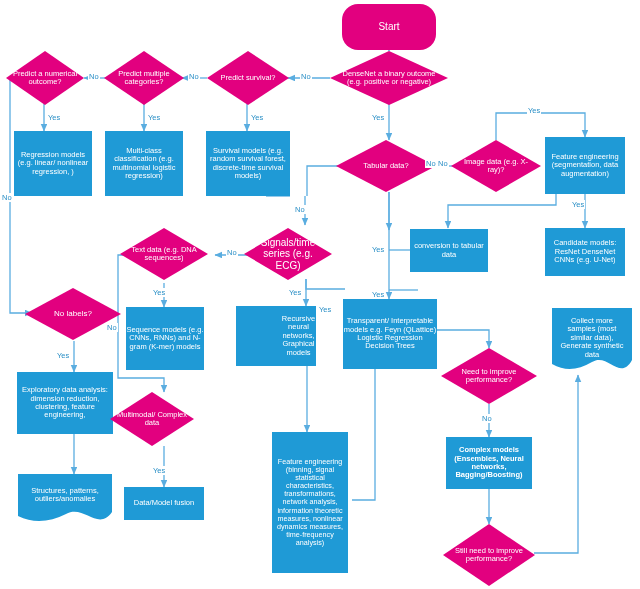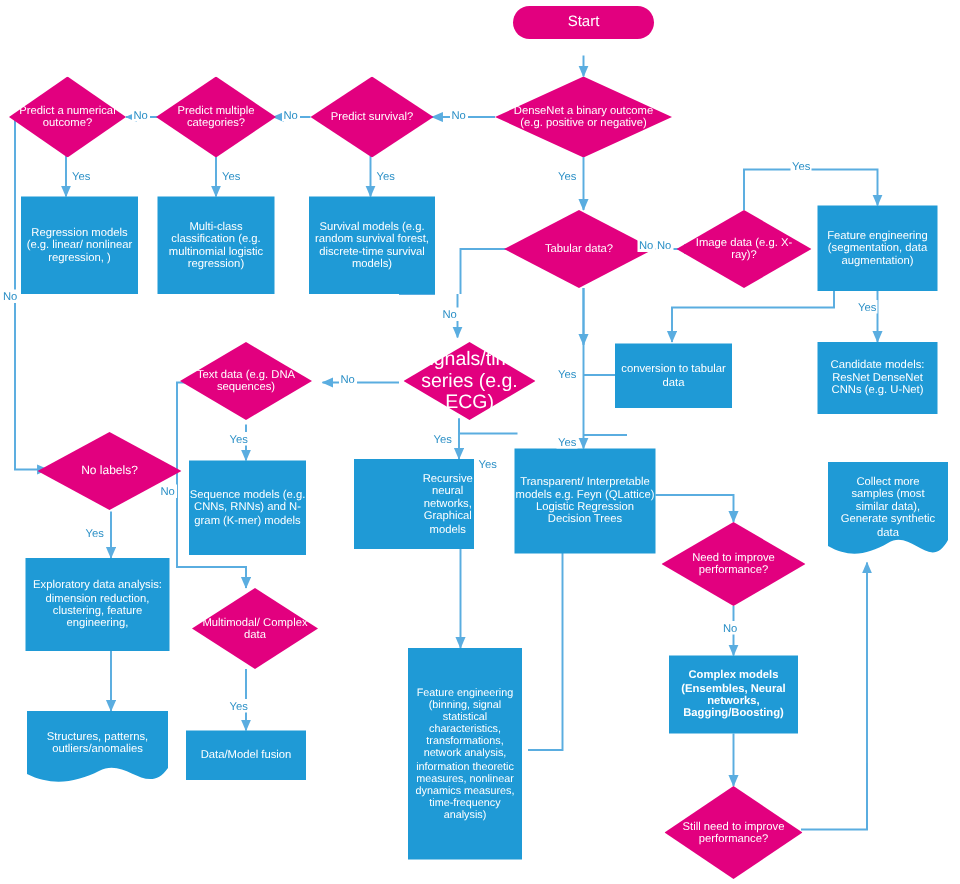--- a/index.html
+++ b/index.html
@@ -101,21 +101,21 @@
     <g fill="none" stroke="#5aade0" stroke-width="1.3">
 
       <path d="M389,166 L307,166 L307,196"></path>
       <path d="M389,250 L418,250"></path>
       <path d="M389,290 L418,290"></path>
       <path d="M306,279 L306,289 L345,289"></path>
       <path d="M266,196 L290,196"></path>
     </g>
   </svg>
 
-  <div class="node start" style="left:342px;top:4px;width:94px;height:22px;font-size:10px;align-items:center;">
+  <div class="node start" style="left:342px;top:4px;width:94px;height:46px;font-size:10px;align-items:center;">
     <span>Start</span>
   </div>
 
   <div class="node diamond" style="left:330px;top:51px;width:118px;height:54px;font-size:7.5px;">
     <div class="dshape"></div>
     <div class="dtext">DenseNet a binary outcome (e.g. positive or negative)</div>
   </div>
 
   <div class="node diamond" style="left:207px;top:51px;width:82px;height:54px;font-size:7.5px;">
     <div class="dshape"></div>
@@ -159,21 +159,21 @@
   </div>
 
   <div class="node rect" style="left:410px;top:229px;width:78px;height:43px;font-size:7.5px;">
     <span>conversion to tabular data</span>
   </div>
 
   <div class="node rect" style="left:545px;top:228px;width:80px;height:48px;font-size:7.5px;">
     <span>Candidate models: ResNet DenseNet CNNs (e.g. U-Net)</span>
   </div>
 
-  <div class="node diamond" style="left:269px;top:228px;width:88px;height:52px;font-size:13px;">
+  <div class="node diamond" style="left:244px;top:228px;width:88px;height:52px;font-size:10px;">
     <div class="dshape"></div>
     <div class="dtext">Signals/time series (e.g. ECG)</div>
   </div>
 
   <div class="node diamond" style="left:120px;top:228px;width:88px;height:52px;font-size:7.5px;">
     <div class="dshape"></div>
     <div class="dtext">Text data (e.g. DNA sequences)</div>
   </div>
 
   <div class="node diamond" style="left:25px;top:288px;width:96px;height:52px;font-size:8px;">
@@ -195,21 +195,21 @@
 
   <div class="node doc" style="left:552px;top:308px;width:80px;height:66px;font-size:7.5px;">
     <div class="docshape" style="-webkit-clip-path:path('M0,0 L80,0 L80,52 C68,74 56,44 40,54 C26,62 14,64 0,56 Z');clip-path:path('M0,0 L80,0 L80,52 C68,74 56,44 40,54 C26,62 14,64 0,56 Z');"></div>
     <div class="doctext" style="margin-top:-6px;">Collect more samples (most similar data), Generate synthetic data</div>
   </div>
 
   <div class="node rect" style="left:17px;top:372px;width:96px;height:62px;font-size:7.5px;">
     <span>Exploratory data analysis: dimension reduction, clustering, feature engineering,</span>
   </div>
 
-  <div class="node diamond" style="left:128px;top:392px;width:84px;height:54px;font-size:7.5px;align-items:center;">
+  <div class="node diamond" style="left:110px;top:392px;width:84px;height:54px;font-size:7.5px;align-items:center;">
     <div class="dshape"></div>
     <div class="dtext">Multimodal/ Complex data</div>
   </div>
 
   <div class="node diamond" style="left:441px;top:348px;width:96px;height:56px;font-size:7.5px;">
     <div class="dshape"></div>
     <div class="dtext">Need to improve performance?</div>
   </div>
 
   <div class="node rect" style="left:272px;top:432px;width:76px;height:141px;font-size:7.2px;">

